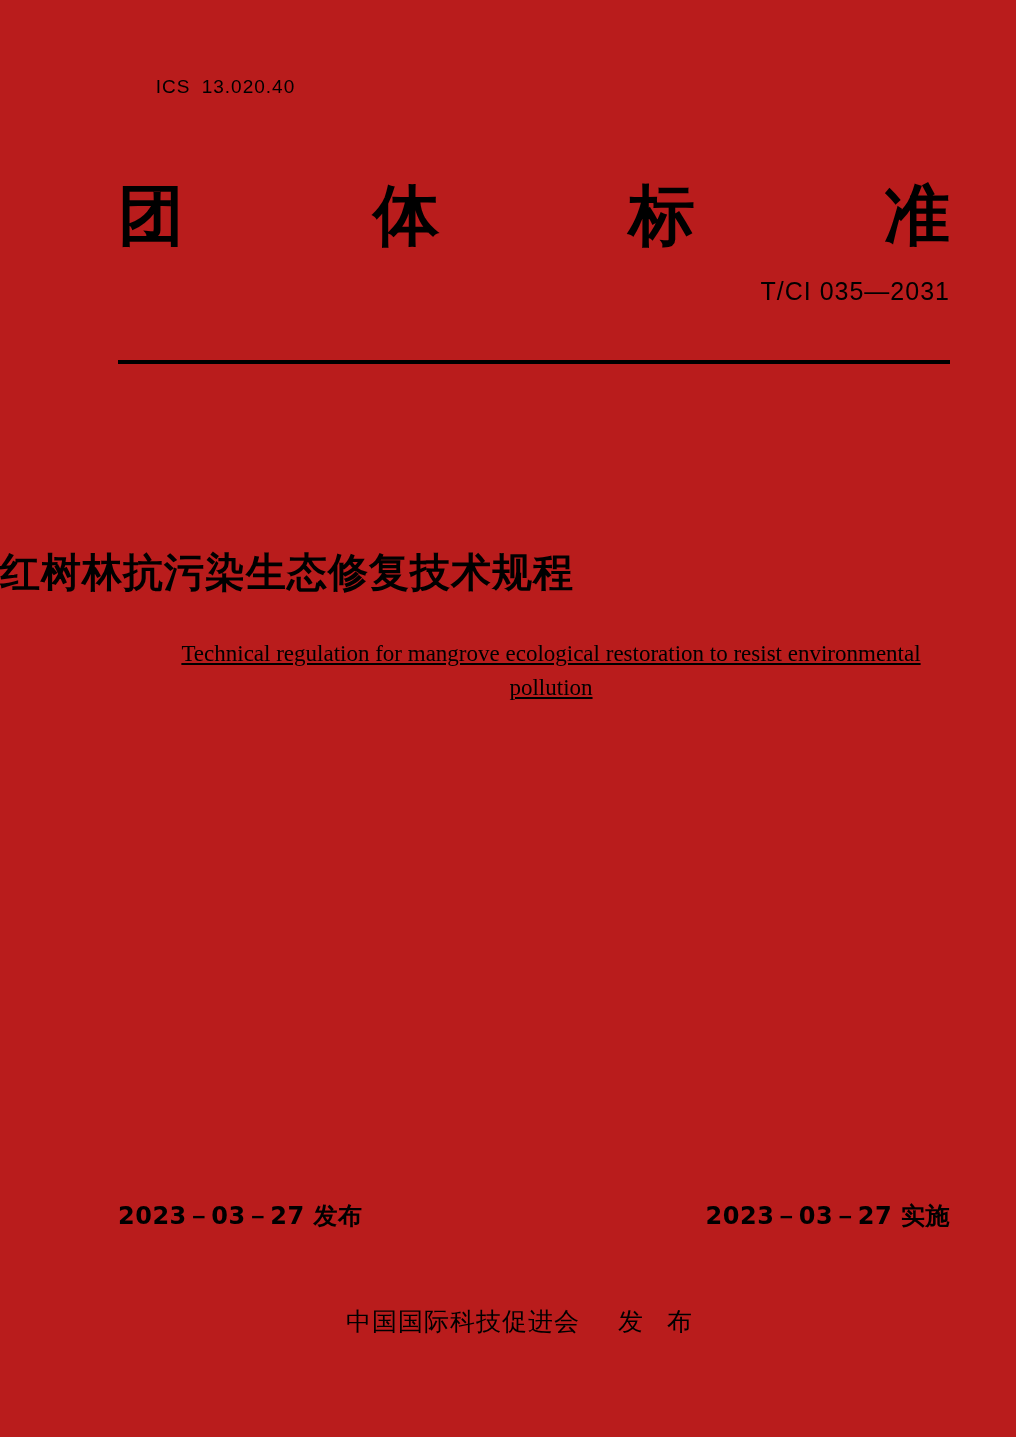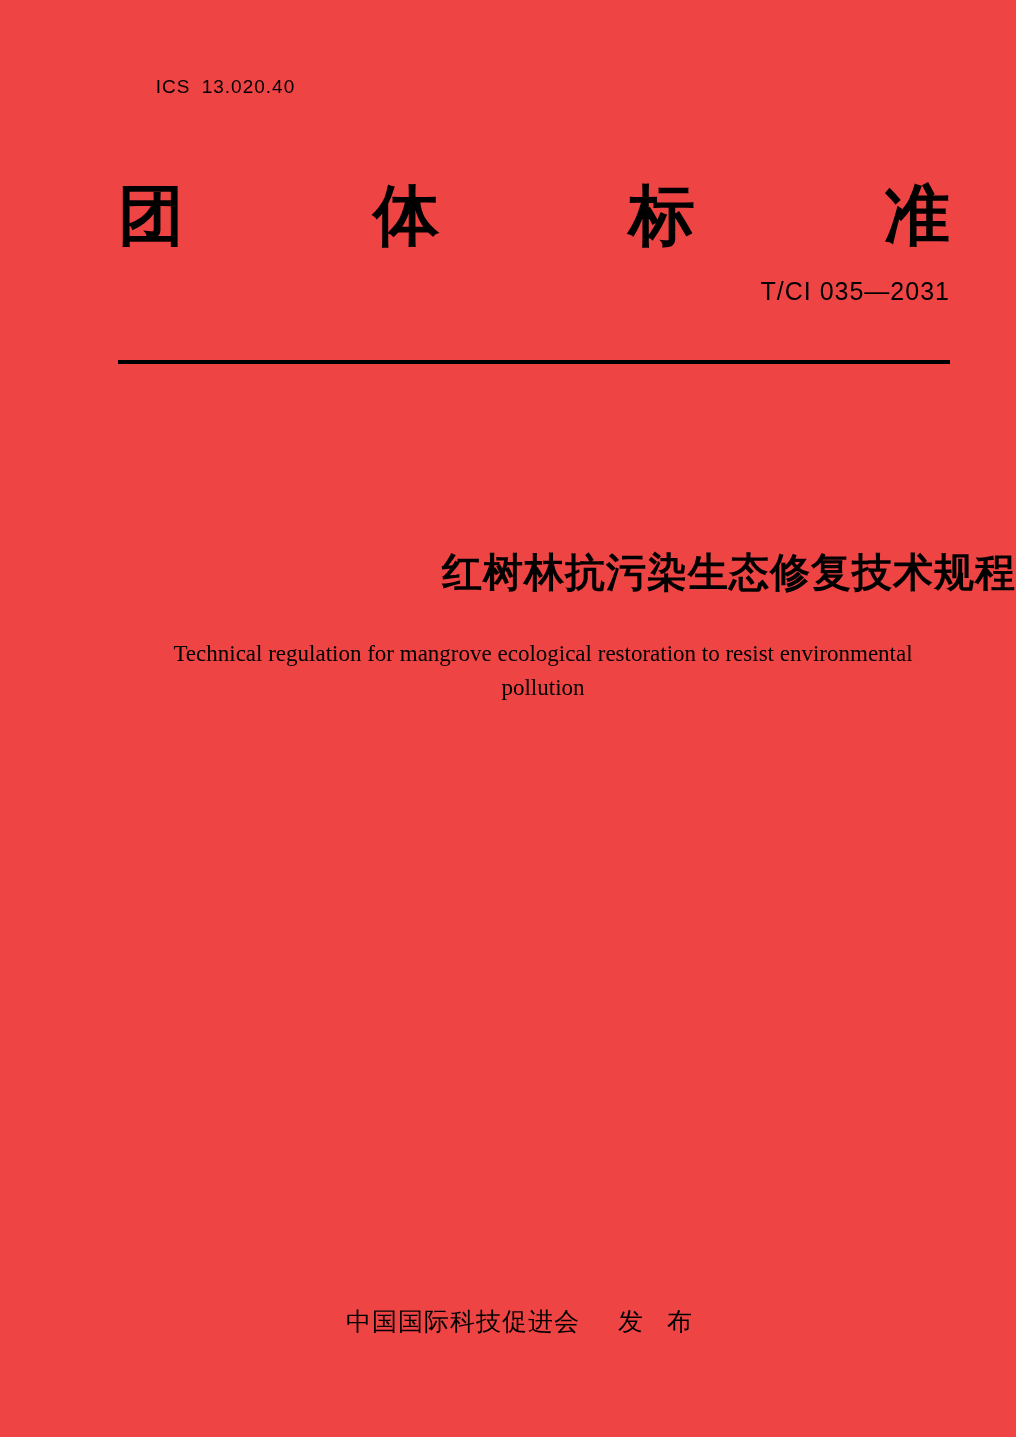--- a/index.html
+++ b/index.html
@@ -15,21 +15,21 @@
     color: #000000;
     overflow: hidden;
   }
 
   .page {
     position: absolute;
     left: 0;
     top: 0;
     width: 1016px;
     height: 1437px;
-    background: #ef4444;
+    background: #b91c1c;
   }
 
   
   .codes {
     position: absolute;
     left: 118px;
     top: 42px;
     font-family: "Liberation Sans", sans-serif;
     font-size: 19px;
     letter-spacing: 1px;
@@ -80,35 +80,36 @@
     height: 4px;
     background: #000000;
   }
 
   
   .title-cn {
     position: absolute;
     left: 0;
     top: 545px;
     width: 1016px;
-    text-align: right;
+    text-align: left;
     font-family: "DejaVu Sans", sans-serif;
     font-weight: 700;
     font-size: 40px;
     letter-spacing: 1px;
   }
   .title-en {
     position: absolute;
-    left: 148px;
+    left: 156px;
     top: 637px;
     width: 790px;
     text-align: center;
     font-family: "Liberation Serif", serif;
     font-size: 23px;
     line-height: 34px;
+    text-decoration: underline;
   }
 
   
   .date-row {
     position: absolute;
     left: 118px;
     top: 1200px;
     width: 832px;
     display: flex;
     justify-content: space-between;
@@ -158,18 +159,22 @@
   </div>
 
   <div class="std-no">T/CI 035—2031</div>
 
   <div class="rule"></div>
 
   <div class="title-cn">红树林抗污染生态修复技术规程</div>
 
   <div class="title-en">Technical regulation for mangrove ecological restoration to resist environmental pollution</div>
 
+  <div class="date-row">
+    <div>2023－03－27 发布</div>
+    <div>2023－03－27 实施</div>
+  </div>
 
   <div class="publisher">
     <span>中国国际科技促进会</span><span class="gap"></span><span class="issue">发 布</span>
   </div>
 
 </div>
 
 </body></html>

